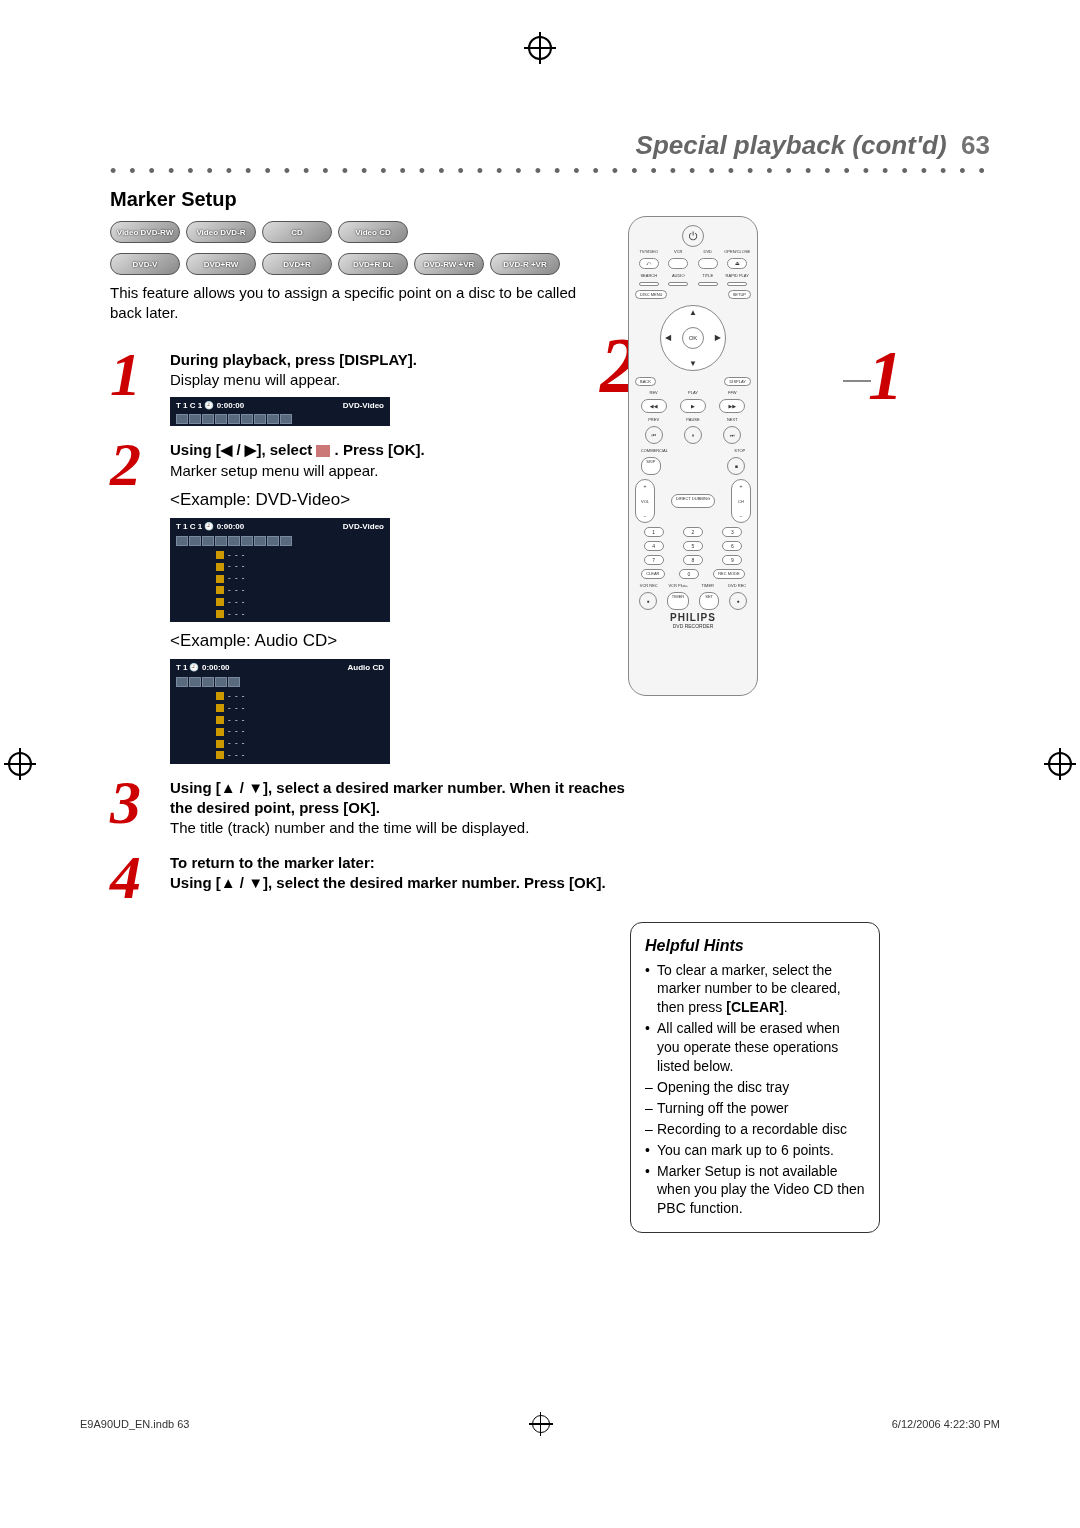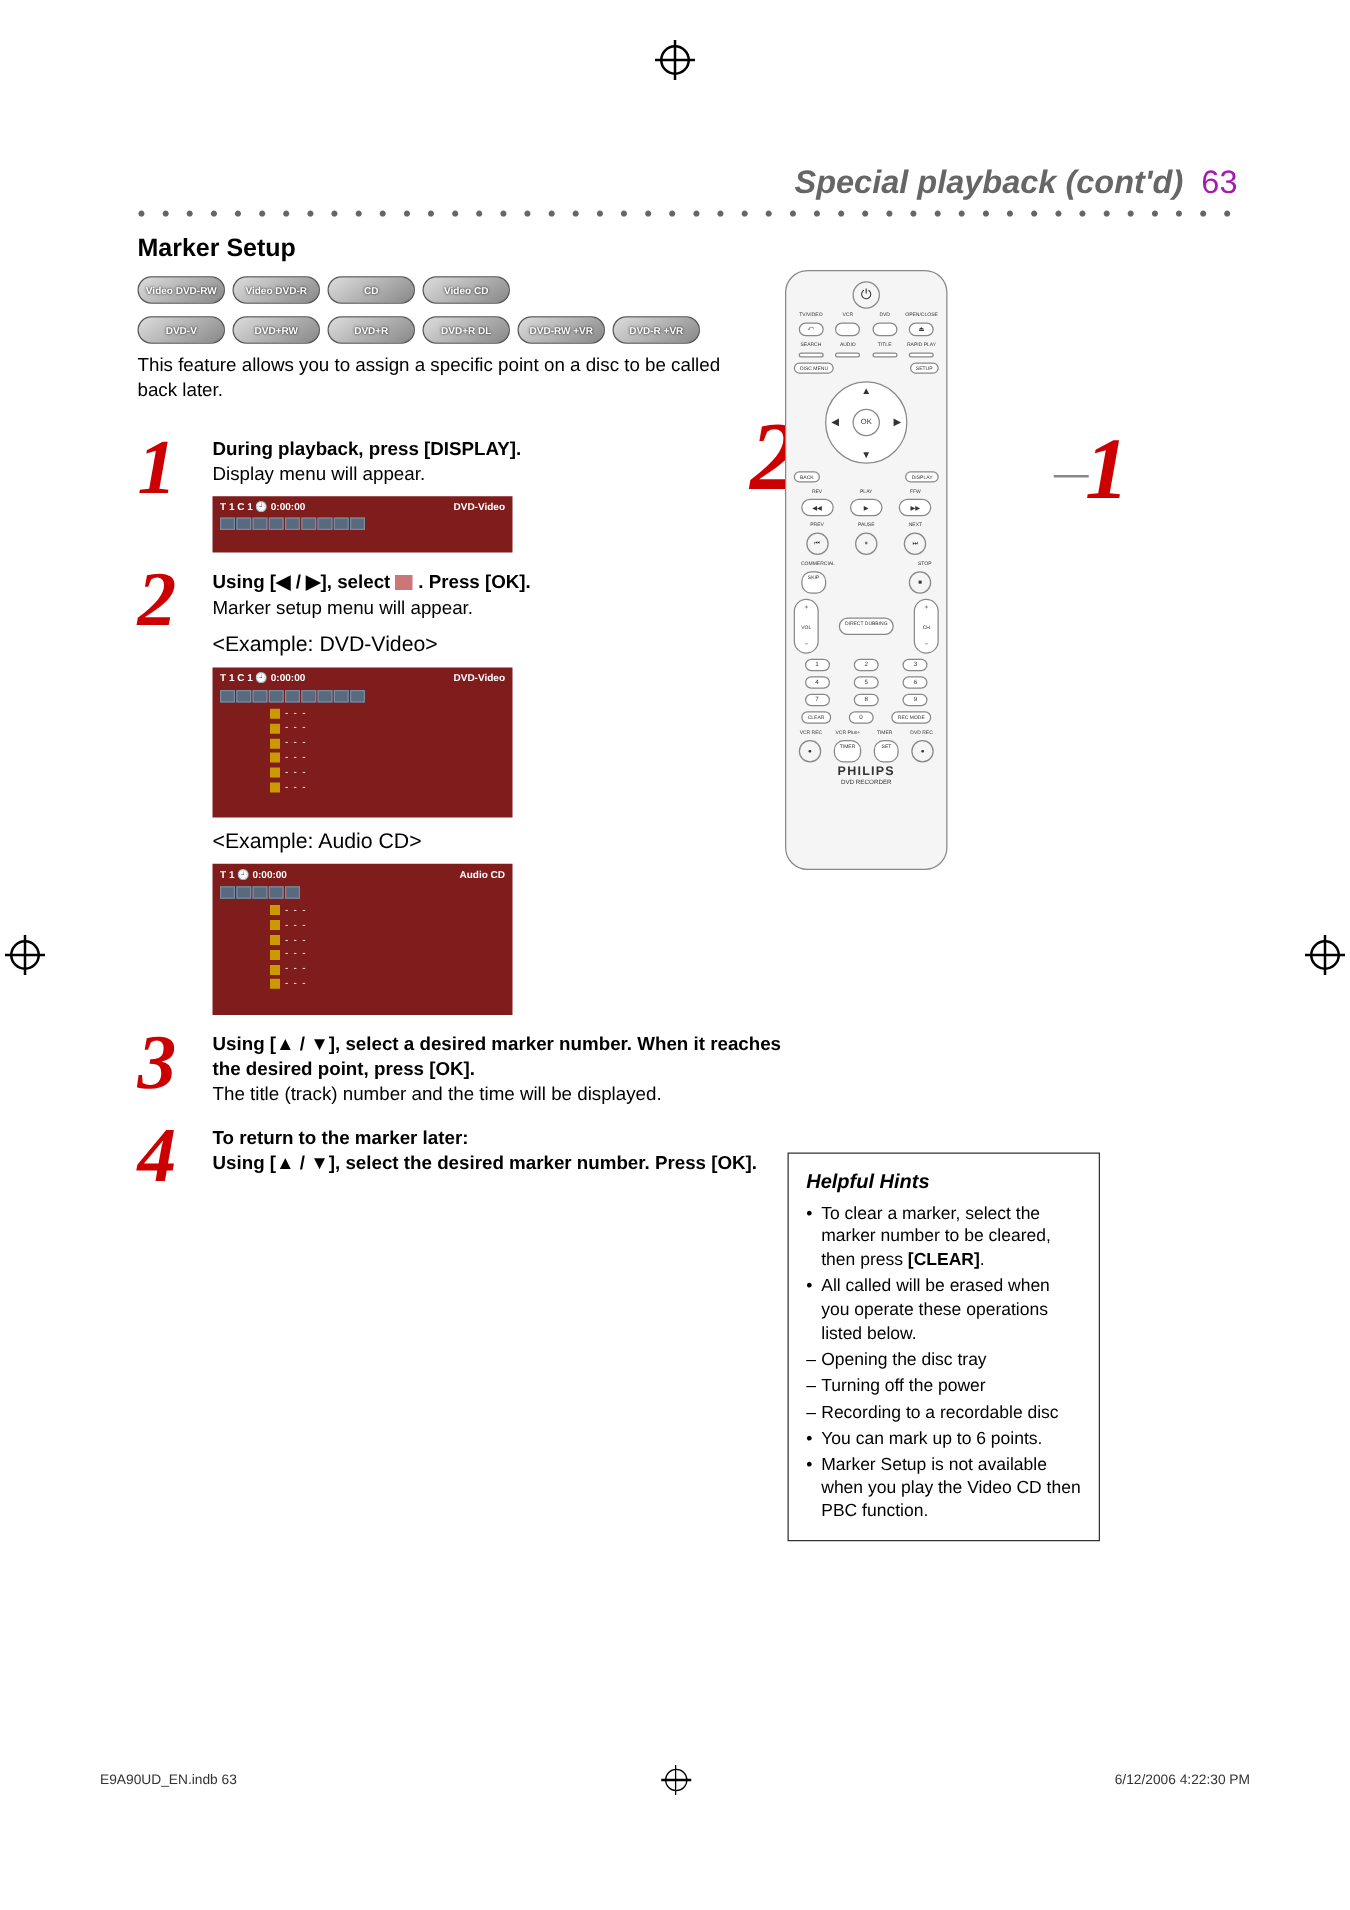--- a/index.html
+++ b/index.html
@@ -19,21 +19,21 @@
     position: absolute;
     left: 110px; right: 90px; top: 130px; bottom: 160px;
   }
   .header-title {
     text-align: right;
     font-style: italic;
     font-weight: bold;
     font-size: 26px;
     color: #666;
   }
-  .header-title .pg { font-style: normal; color: #a21caf; font-weight: normal; }
+  .header-title .pg { font-style: normal; color: #737373; font-weight: bold; }
   .dotrule { color: #666; font-size: 18px; letter-spacing: 4px; white-space: nowrap; overflow: hidden; }
   .section-title { font-size: 20px; font-weight: bold; margin-top: 6px; }
   .disc-row { display: flex; flex-wrap: wrap; gap: 6px; margin: 10px 0 4px; }
   .disc-badge {
     width: 70px; height: 22px;
     background: linear-gradient(145deg,#ddd,#888);
     border: 1px solid #555;
     border-radius: 12px;
     font-size: 8px; font-weight: bold; color: #fff;
     display: flex; align-items: center; justify-content: center;
@@ -41,22 +41,22 @@
   }
   .intro { font-size: 15px; max-width: 490px; margin: 8px 0 28px; line-height: 1.3; }
   .step { display: flex; align-items: flex-start; gap: 10px; margin-bottom: 14px; max-width: 520px; }
   .step-num {
     font-size: 62px; font-weight: bold; color: #c00; line-height: 0.8; width: 50px;
     font-family: Georgia, 'Times New Roman', serif; font-style: italic;
   }
   .step-body { flex: 1; font-size: 15px; line-height: 1.35; }
   .step-body b { font-weight: bold; }
   .osd {
-    width: 240px; margin-top: 6px; background: #7f1d1d; color: #fff;
-    font-size: 8px; padding: 4px 6px 18px; position: relative;
+    width: 220px; margin-top: 6px; background: #0f172a; color: #fff;
+    font-size: 8px; padding: 4px 6px 2px; position: relative;
   }
   .osd-top { display: flex; justify-content: space-between; font-weight: bold; margin-bottom: 3px; }
   .osd-icons { display: flex; gap: 1px; }
   .osd-icons span {
     width: 12px; height: 10px; background: #5a6a7e; border: 1px solid #7a8a9e;
     display: inline-block; font-size: 6px; text-align: center; line-height: 10px;
   }
   .osd-markers { margin-top: 4px; }
   .osd-marker-row { display: flex; align-items: center; gap: 4px; margin: 1px 0 1px 40px; }
   .osd-star { width: 8px; height: 8px; background: #c90; display: inline-block; }
@@ -90,21 +90,21 @@
   .remote .nav { width: 66px; height: 66px; border: 1px solid #888; border-radius: 50%; margin: 4px 0; position: relative; background:#fff;}
   .remote .ok { position:absolute;top:50%;left:50%;width:22px;height:22px;margin:-11px 0 0 -11px;border:1px solid #888;border-radius:50%;text-align:center;line-height:20px;font-size:6px;}
   .remote .arrow { position:absolute; font-size:8px; }
   .remote .play-row .pill { width: 26px; height: 14px; display:flex;align-items:center;justify-content:center;}
   .remote .circ { width:18px;height:18px;border:1px solid #888;border-radius:50%;display:flex;align-items:center;justify-content:center;}
   .remote .vert-pill { width:20px;height:44px;border:1px solid #888;border-radius:10px;display:flex;flex-direction:column;align-items:center;justify-content:space-between;padding:3px 0;background:#fff;}
   .remote .brand { font-weight:bold; font-size:10px; margin-top:0; letter-spacing:1px;}
   .remote .sub { font-size:5px; }
   .hints {
     position: absolute; top: 792px; left: 520px; width: 250px;
-    border: 1px solid #333; border-radius: 0; padding: 12px 14px;
+    border: 1px solid #333; border-radius: 12px; padding: 12px 14px;
     font-size: 14px; line-height: 1.35;
   }
   .hints .ht { font-style: italic; font-weight: bold; font-size: 16px; margin-bottom: 4px; }
   .hints ul { list-style: none; }
   .hints li { margin-bottom: 2px; position: relative; padding-left: 12px;}
   .hints li.bullet::before { content: '•'; position: absolute; left: 0; }
   .hints li.dash::before { content: '–'; position: absolute; left: 0; }
   .footer {
     position: absolute; left: 80px; right: 80px; bottom: 95px;
     display: flex; justify-content: space-between; font-size: 11px; color: #333;

